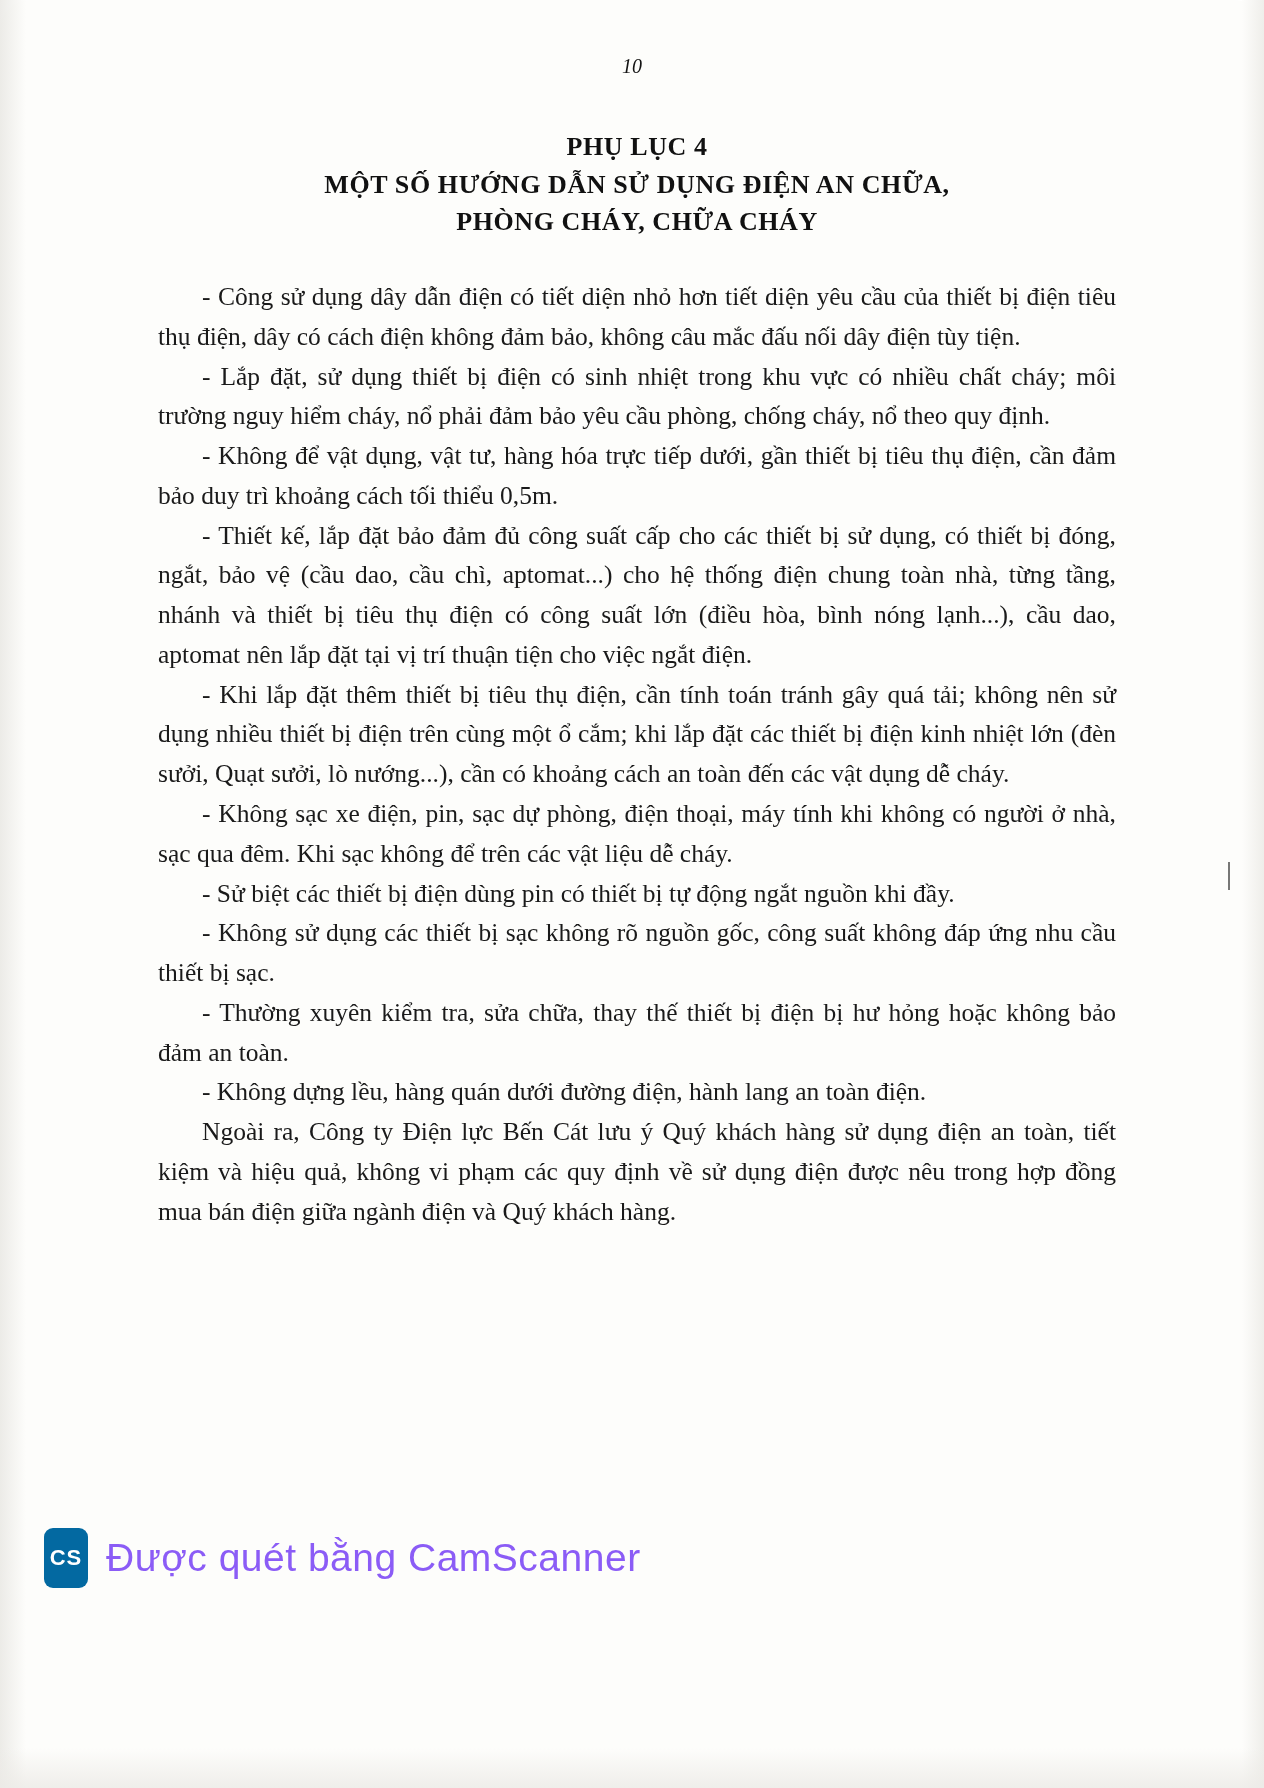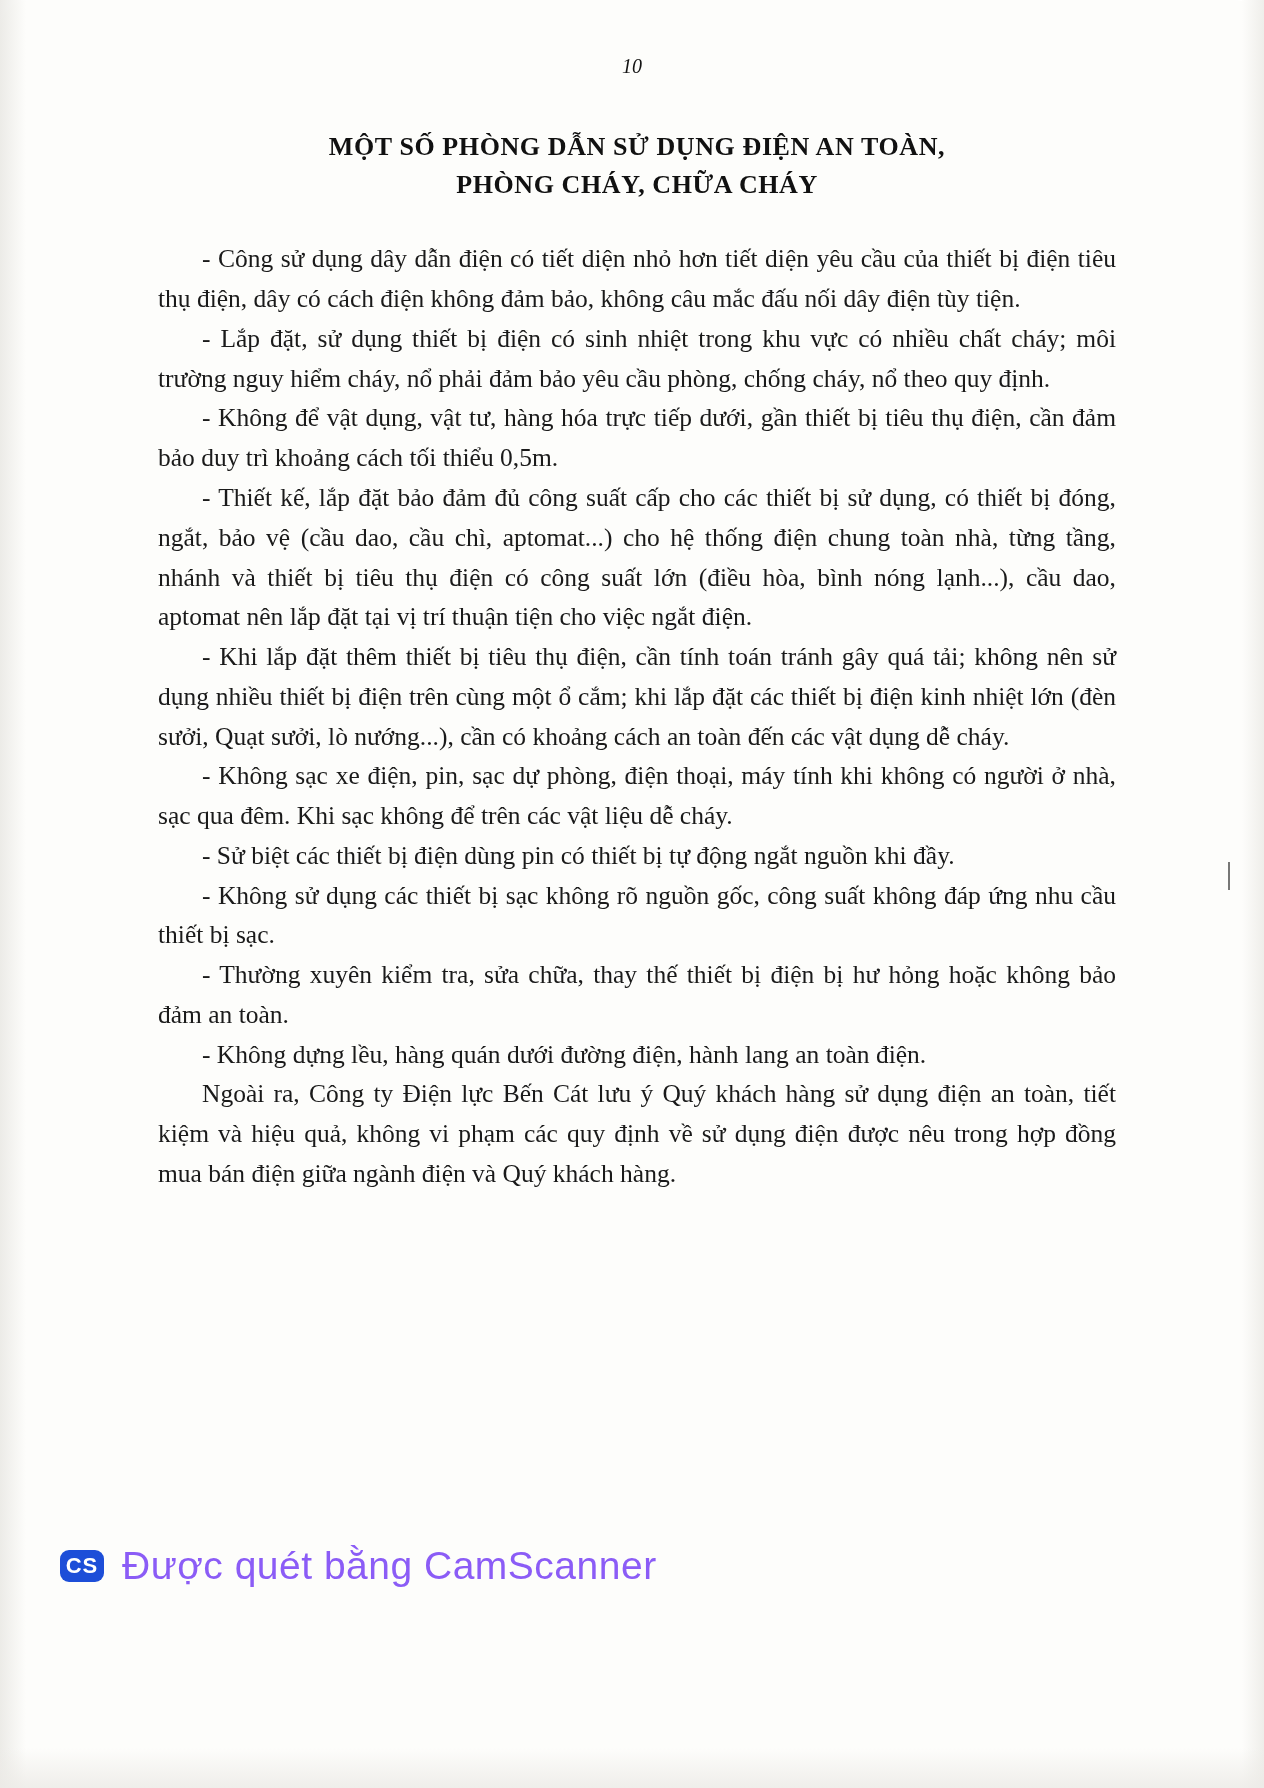--- a/index.html
+++ b/index.html
@@ -110,32 +110,31 @@
   .watermark {
     position: absolute;
     left: 44px;
     bottom: 200px;
     display: flex;
     align-items: center;
     gap: 18px;
   }
   .cs-badge {
     width: 44px;
-    height: 32px;
+    height: 60px;
     border-radius: 9px;
-    background: #1d4ed8;
+    background: #0369a1;
     color: #ffffff;
     display: flex;
     align-items: center;
     justify-content: center;
     font-family: "Liberation Sans", sans-serif;
     font-weight: bold;
     font-size: 22px;
     letter-spacing: 1px;
-    margin-left: 16px;
   }
   .wm-text {
     font-family: "Liberation Sans", sans-serif;
     font-size: 39px;
     color: #8b5cf6;
     letter-spacing: .5px;
   }
 </style>
 </head>
 <body>
@@ -144,21 +143,22 @@
 
   <div class="scan-edge-left"></div>
   <div class="scan-edge-right"></div>
   <div class="scan-edge-bottom"></div>
 
   <div class="page-number">10</div>
 
   <div class="content">
 
     <div class="doc-title">
-      <span class="line2">MỘT SỐ PHÒNG DẪN SỬ DỤNG ĐIỆN AN TOÀN,</span>
+      <span class="line1">PHỤ LỤC 4</span>
+      <span class="line2">MỘT SỐ HƯỚNG DẪN SỬ DỤNG ĐIỆN AN CHỮA,</span>
       <span class="line3">PHÒNG CHÁY, CHỮA CHÁY</span>
     </div>
 
     <div class="body-text">
       <p class="para">- Công sử dụng dây dẫn điện có tiết diện nhỏ hơn tiết diện yêu cầu của thiết bị điện tiêu thụ điện, dây có cách điện không đảm bảo, không câu mắc đấu nối dây điện tùy tiện.</p>
       <p class="para">- Lắp đặt, sử dụng thiết bị điện có sinh nhiệt trong khu vực có nhiều chất cháy; môi trường nguy hiểm cháy, nổ phải đảm bảo yêu cầu phòng, chống cháy, nổ theo quy định.</p>
       <p class="para">- Không để vật dụng, vật tư, hàng hóa trực tiếp dưới, gần thiết bị tiêu thụ điện, cần đảm bảo duy trì khoảng cách tối thiểu 0,5m.</p>
       <p class="para">- Thiết kế, lắp đặt bảo đảm đủ công suất cấp cho các thiết bị sử dụng, có thiết bị đóng, ngắt, bảo vệ (cầu dao, cầu chì, aptomat...) cho hệ thống điện chung toàn nhà, từng tầng, nhánh và thiết bị tiêu thụ điện có công suất lớn (điều hòa, bình nóng lạnh...), cầu dao, aptomat nên lắp đặt tại vị trí thuận tiện cho việc ngắt điện.</p>
       <p class="para">- Khi lắp đặt thêm thiết bị tiêu thụ điện, cần tính toán tránh gây quá tải; không nên sử dụng nhiều thiết bị điện trên cùng một ổ cắm; khi lắp đặt các thiết bị điện kinh nhiệt lớn (đèn sưởi, Quạt sưởi, lò nướng...), cần có khoảng cách an toàn đến các vật dụng dễ cháy.</p>
       <p class="para">- Không sạc xe điện, pin, sạc dự phòng, điện thoại, máy tính khi không có người ở nhà, sạc qua đêm. Khi sạc không để trên các vật liệu dễ cháy.</p>

